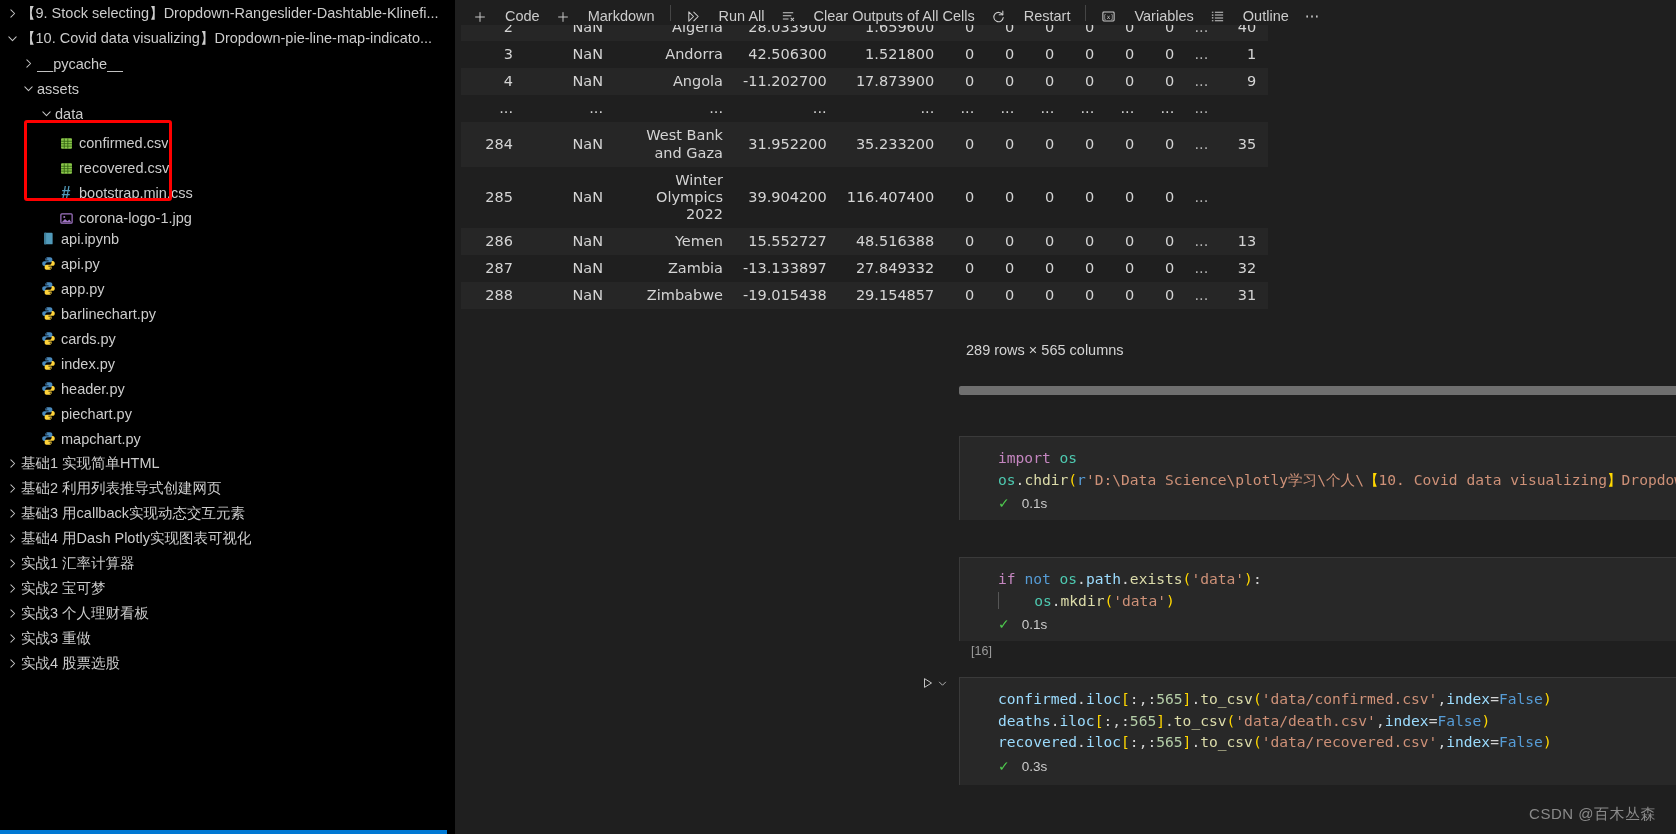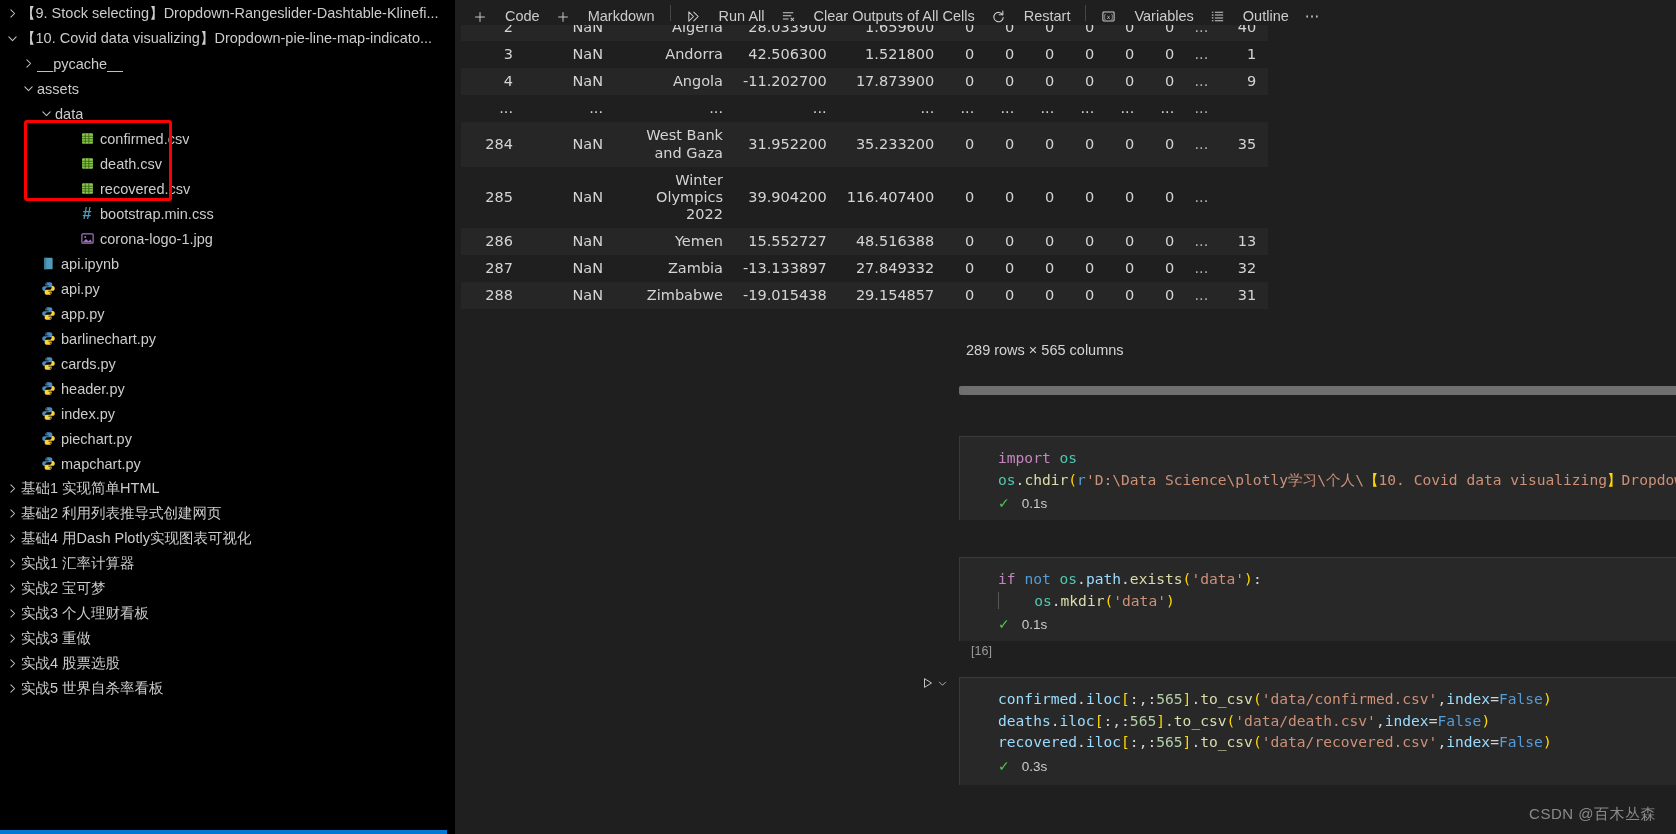--- a/index.html
+++ b/index.html
@@ -52,21 +52,21 @@
     height: 16px;
     display: inline-flex;
     align-items: center;
     justify-content: center;
     margin-right: 3px;
   }
   .lbl { overflow: hidden; text-overflow: clip; }
   .indent1 { padding-left: 4px; }
   .indent2 { padding-left: 20px; }
   .indent3 { padding-left: 38px; }
-  .indent4 { padding-left: 77px; }
+  .indent4 { padding-left: 56px; align-items: flex-end; }
 
   
   #red-box {
     position: absolute;
     left: 24px; top: 120px;
     width: 148px; height: 81px;
     border: 3px solid #ff0000;
     border-radius: 3px;
     pointer-events: none;
   }
@@ -304,31 +304,20 @@
         </div>
         <div class="tree-row indent4">
           <span class="ficon">
             <svg width="15" height="15" viewBox="0 0 16 16">
               <rect x="2.2" y="2.5" width="11.6" height="11" rx="1" fill="#8cc84b"></rect>
               <g stroke="#2e5e10" stroke-width="0.85">
                 <path d="M2.2 5.6h11.6M2.2 8.2h11.6M2.2 10.8h11.6M5.6 2.5v11M9.4 2.5v11"></path>
               </g>
             </svg>
           </span>
-          <span class="lbl">death.csv</span>
-        </div>
-        <div class="tree-row indent4">
-          <span class="ficon">
-            <svg width="15" height="15" viewBox="0 0 16 16">
-              <rect x="2.2" y="2.5" width="11.6" height="11" rx="1" fill="#8cc84b"></rect>
-              <g stroke="#2e5e10" stroke-width="0.85">
-                <path d="M2.2 5.6h11.6M2.2 8.2h11.6M2.2 10.8h11.6M5.6 2.5v11M9.4 2.5v11"></path>
-              </g>
-            </svg>
-          </span>
           <span class="lbl">recovered.csv</span>
         </div>
         <div class="tree-row indent4">
           <span class="ficon">
             <span style="color:#519aba;font-size:16px;font-weight:bold;line-height:1;">#</span>
           </span>
           <span class="lbl">bootstrap.min.css</span>
         </div>
         <div class="tree-row indent4">
           <span class="ficon">
@@ -385,30 +374,30 @@
           </span>
           <span class="lbl">cards.py</span>
         </div>
         <div class="tree-row indent3">
           <span class="ficon">
             <svg width="15" height="15" viewBox="0 0 16 16">
               <path d="M7.9 1.3c-2 0-3.2.7-3.2 2v1.6h3.4v.6H3.6c-1.3 0-2.3.9-2.3 2.5s.8 2.6 2.1 2.6h1.3V8.9c0-1.3 1.1-2.3 2.4-2.3h3.1c1.1 0 1.9-.8 1.9-1.9V3.3c0-1.1-1.1-2-2.3-2zm-1.8 1.1a.63.63 0 1 1 0 1.26.63.63 0 0 1 0-1.26z" fill="#4b8bbe"></path>
               <path d="M8.1 14.7c2 0 3.2-.7 3.2-2v-1.6H7.9v-.6h4.5c1.3 0 2.3-.9 2.3-2.5s-.8-2.6-2.1-2.6h-1.3v1.7c0 1.3-1.1 2.3-2.4 2.3H5.8c-1.1 0-1.9.8-1.9 1.9v1.4c0 1.1 1.1 2 2.3 2zm1.8-1.1a.63.63 0 1 1 0-1.26.63.63 0 0 1 0 1.26z" fill="#ffd43b"></path>
             </svg>
           </span>
-          <span class="lbl">header.py</span>
+          <span class="lbl">index.py</span>
         </div>
         <div class="tree-row indent3">
           <span class="ficon">
             <svg width="15" height="15" viewBox="0 0 16 16">
               <path d="M7.9 1.3c-2 0-3.2.7-3.2 2v1.6h3.4v.6H3.6c-1.3 0-2.3.9-2.3 2.5s.8 2.6 2.1 2.6h1.3V8.9c0-1.3 1.1-2.3 2.4-2.3h3.1c1.1 0 1.9-.8 1.9-1.9V3.3c0-1.1-1.1-2-2.3-2zm-1.8 1.1a.63.63 0 1 1 0 1.26.63.63 0 0 1 0-1.26z" fill="#4b8bbe"></path>
               <path d="M8.1 14.7c2 0 3.2-.7 3.2-2v-1.6H7.9v-.6h4.5c1.3 0 2.3-.9 2.3-2.5s-.8-2.6-2.1-2.6h-1.3v1.7c0 1.3-1.1 2.3-2.4 2.3H5.8c-1.1 0-1.9.8-1.9 1.9v1.4c0 1.1 1.1 2 2.3 2zm1.8-1.1a.63.63 0 1 1 0-1.26.63.63 0 0 1 0 1.26z" fill="#ffd43b"></path>
             </svg>
           </span>
-          <span class="lbl">index.py</span>
+          <span class="lbl">header.py</span>
         </div>
         <div class="tree-row indent3">
           <span class="ficon">
             <svg width="15" height="15" viewBox="0 0 16 16">
               <path d="M7.9 1.3c-2 0-3.2.7-3.2 2v1.6h3.4v.6H3.6c-1.3 0-2.3.9-2.3 2.5s.8 2.6 2.1 2.6h1.3V8.9c0-1.3 1.1-2.3 2.4-2.3h3.1c1.1 0 1.9-.8 1.9-1.9V3.3c0-1.1-1.1-2-2.3-2zm-1.8 1.1a.63.63 0 1 1 0 1.26.63.63 0 0 1 0-1.26z" fill="#4b8bbe"></path>
               <path d="M8.1 14.7c2 0 3.2-.7 3.2-2v-1.6H7.9v-.6h4.5c1.3 0 2.3-.9 2.3-2.5s-.8-2.6-2.1-2.6h-1.3v1.7c0 1.3-1.1 2.3-2.4 2.3H5.8c-1.1 0-1.9.8-1.9 1.9v1.4c0 1.1 1.1 2 2.3 2zm1.8-1.1a.63.63 0 1 1 0-1.26.63.63 0 0 1 0 1.26z" fill="#ffd43b"></path>
             </svg>
           </span>
           <span class="lbl">piechart.py</span>
         </div>
@@ -436,20 +425,28 @@
             </svg>
           </span>
           <span class="lbl">基础2 利用列表推导式创建网页</span>
         </div>
         <div class="tree-row indent1">
           <span class="chev">
             <svg width="13" height="13" viewBox="0 0 16 16">
               <path d="M6 3.5l4.6 4.5L6 12.5" fill="none" stroke="#c5c5c5" stroke-width="1.25" stroke-linecap="round" stroke-linejoin="round"></path>
             </svg>
           </span>
+          <span class="lbl">基础3  用callback实现动态交互元素</span>
+        </div>
+        <div class="tree-row indent1">
+          <span class="chev">
+            <svg width="13" height="13" viewBox="0 0 16 16">
+              <path d="M6 3.5l4.6 4.5L6 12.5" fill="none" stroke="#c5c5c5" stroke-width="1.25" stroke-linecap="round" stroke-linejoin="round"></path>
+            </svg>
+          </span>
           <span class="lbl">基础4  用Dash Plotly实现图表可视化</span>
         </div>
         <div class="tree-row indent1">
           <span class="chev">
             <svg width="13" height="13" viewBox="0 0 16 16">
               <path d="M6 3.5l4.6 4.5L6 12.5" fill="none" stroke="#c5c5c5" stroke-width="1.25" stroke-linecap="round" stroke-linejoin="round"></path>
             </svg>
           </span>
           <span class="lbl">实战1 汇率计算器</span>
         </div>
@@ -477,28 +474,20 @@
           </span>
           <span class="lbl">实战3 重做</span>
         </div>
         <div class="tree-row indent1">
           <span class="chev">
             <svg width="13" height="13" viewBox="0 0 16 16">
               <path d="M6 3.5l4.6 4.5L6 12.5" fill="none" stroke="#c5c5c5" stroke-width="1.25" stroke-linecap="round" stroke-linejoin="round"></path>
             </svg>
           </span>
           <span class="lbl">实战4 股票选股</span>
-        </div>
-        <div class="tree-row indent1">
-          <span class="chev">
-            <svg width="13" height="13" viewBox="0 0 16 16">
-              <path d="M6 3.5l4.6 4.5L6 12.5" fill="none" stroke="#c5c5c5" stroke-width="1.25" stroke-linecap="round" stroke-linejoin="round"></path>
-            </svg>
-          </span>
-          <span class="lbl">实战5 世界自杀率看板</span>
         </div>
       </div>
     <div id="red-box"></div>
     <div id="sidebar-bottom-line"></div>
   </div>
 
   <div id="main">
 
     <div id="toolbar">
       <div class="tb-item">

